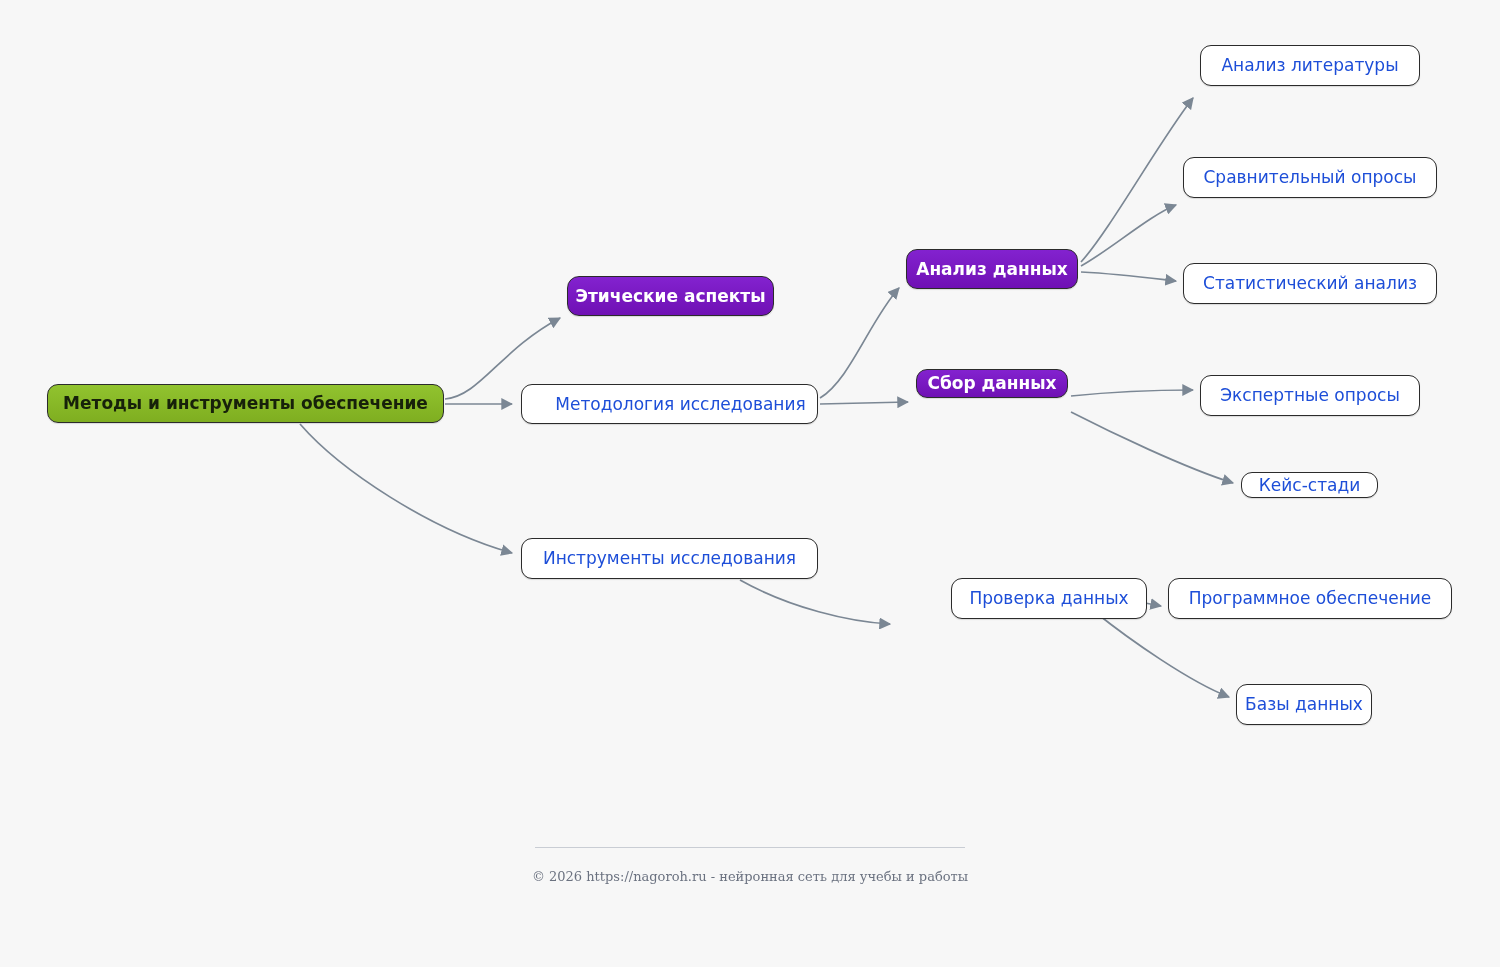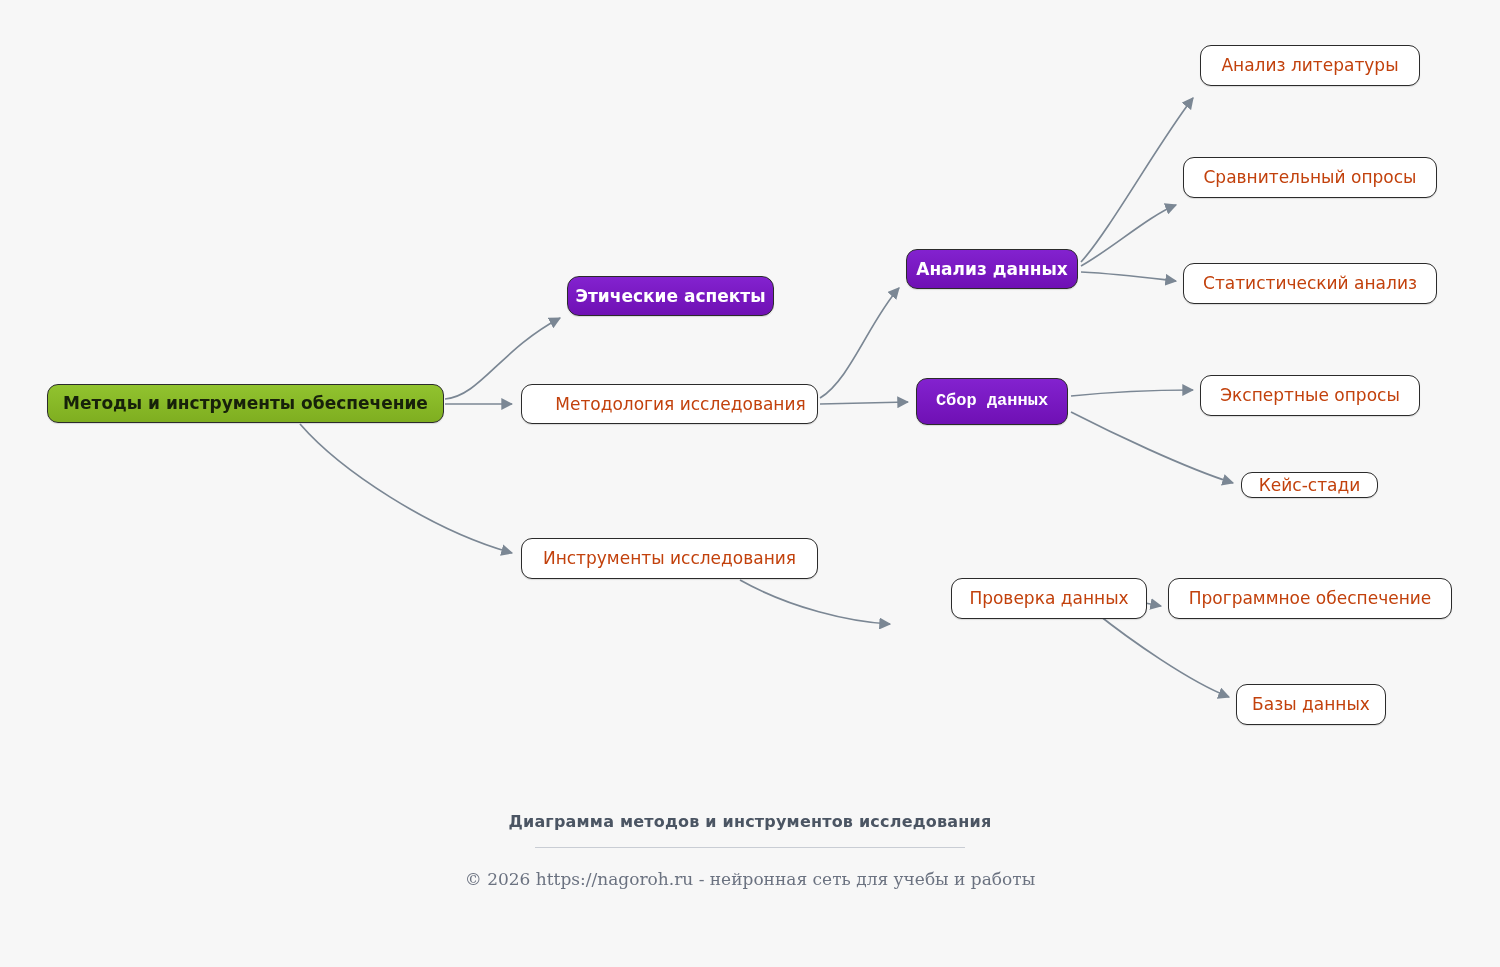--- a/index.html
+++ b/index.html
@@ -28,21 +28,21 @@
   }
   .node {
     position: absolute;
     box-sizing: border-box;
     display: flex;
     align-items: center;
     justify-content: center;
     border-radius: 11px;
     border: 1.4px solid #2b2b2b;
     background: #ffffff;
-    color: #c2410c;
+    color: #1d4ed8;
     font-size: 17px;
     line-height: 1.1;
     white-space: nowrap;
     padding: 0 14px;
     box-shadow: 0 1px 1px rgba(0,0,0,0.12);
   }
   .node.root {
     background: #8bbd2a;
     background: linear-gradient(#91c32f, #7fae20);
     border-color: #2b2b2b;
@@ -69,21 +69,21 @@
   .caption-rule {
     position: absolute;
     height: 1px;
     background: #c9cdd4;
   }
   .footer {
     position: absolute;
     left: 0;
     width: 1500px;
     text-align: center;
-    font-size: 17px;
+    font-size: 13px;
     color: #6b7280;
     font-family: "DejaVu Serif", "Liberation Serif", serif;
   }
 </style>
 </head>
 <body>
 
 <div id="canvas">
 
   <svg class="edges" viewBox="0 0 1500 967">
@@ -118,21 +118,21 @@
       </div>
       <div class="node plain" style="left: 521px; top: 384px; width: 297px; height: 40px; padding-left: 36px;">
         <span>Методология исследования</span>
       </div>
       <div class="node plain" style="left: 521px; top: 538px; width: 297px; height: 41px;">
         <span>Инструменты исследования</span>
       </div>
       <div class="node purple" style="left: 906px; top: 249px; width: 172px; height: 40px;">
         <span>Анализ данных</span>
       </div>
-      <div class="node purple" style="left: 916px; top: 378px; width: 152px; height: 47px; font-family: Liberation Mono, monospace;">
+      <div class="node purple" style="left: 916px; top: 369px; width: 152px; height: 29px;">
         <span>Сбор данных</span>
       </div>
       <div class="node plain" style="left: 911px; top: 578px; width: 196px; height: 41px; margin-left: 40px;">
         <span>Проверка данных</span>
       </div>
       <div class="node plain" style="left: 1200px; top: 45px; width: 220px; height: 41px;">
         <span>Анализ литературы</span>
       </div>
       <div class="node plain" style="left: 1183px; top: 157px; width: 254px; height: 41px;">
         <span>Сравнительный опросы</span>
@@ -142,22 +142,21 @@
       </div>
       <div class="node plain" style="left: 1200px; top: 375px; width: 220px; height: 41px;">
         <span>Экспертные опросы</span>
       </div>
       <div class="node plain" style="left: 1241px; top: 472px; width: 137px; height: 26px;">
         <span>Кейс-стади</span>
       </div>
       <div class="node plain" style="left: 1168px; top: 578px; width: 284px; height: 41px;">
         <span>Программное обеспечение</span>
       </div>
-      <div class="node plain" style="left: 1236px; top: 684px; width: 150px; height: 41px;">
+      <div class="node plain" style="left: 1236px; top: 684px; width: 136px; height: 41px;">
         <span>Базы данных</span>
       </div>
     </div>
 
-  <div class="caption" style="top:812px;">Диаграмма методов и инструментов исследования</div>
   <div class="caption-rule" style="left:535px; top:847px; width:430px;"></div>
   <div class="footer" style="top:869px;">© 2026 https://nagoroh.ru - нейронная сеть для учебы и работы</div>
 
 </div>
 
 </body></html>

